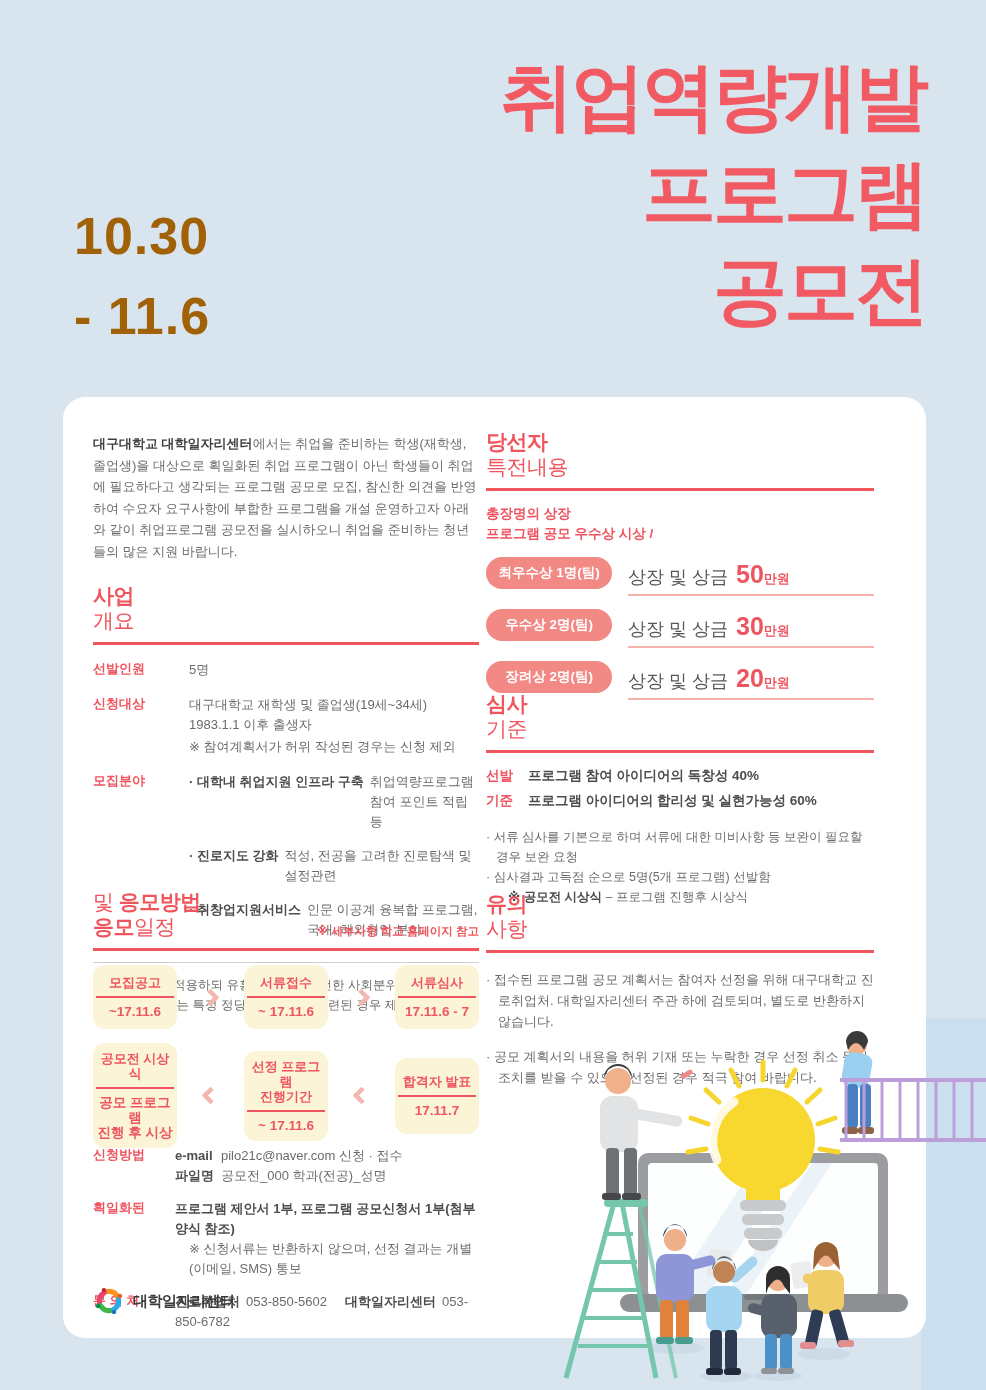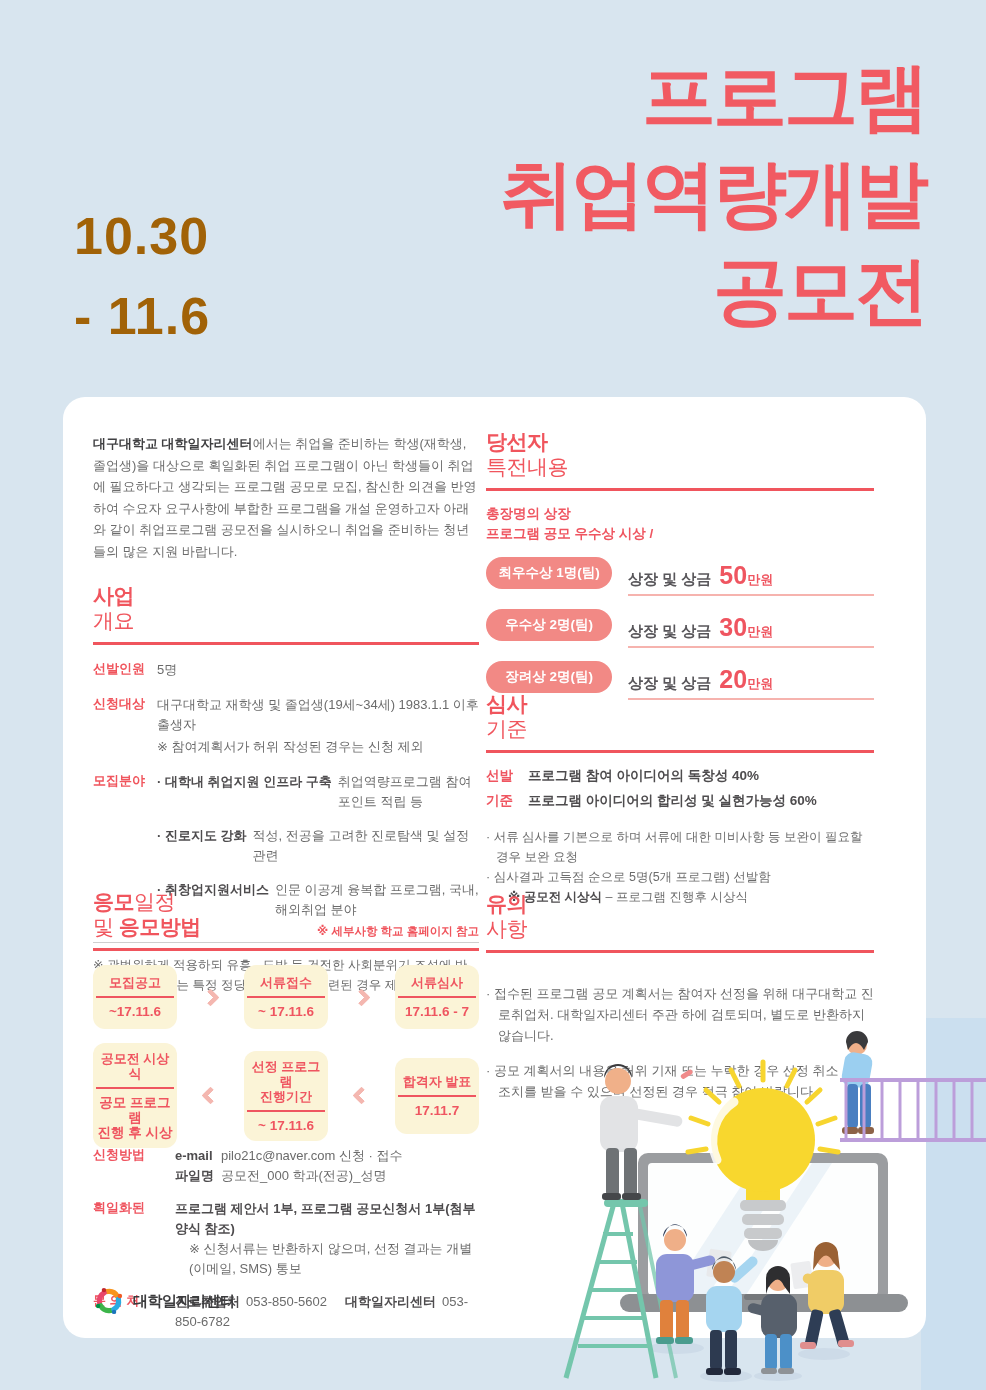--- a/index.html
+++ b/index.html
@@ -34,40 +34,40 @@
   .intro{ top:36px; font-size:13px; line-height:21.5px; color:#6B6B6B; }
   .intro b{ color:#3F3F41; font-weight:800; }
   
   .sec-head{ position:relative; }
   .hline{ color:#F0555D; font-size:21px; line-height:25px; letter-spacing:-0.5px; }
   .h-bold{ font-weight:800; }
   .h-light{ font-weight:500; }
   .rule{ height:3px; background:#F0555D; margin-top:9px; }
   .sched-note{ position:absolute; right:0; bottom:12px; color:#F0555D; font-weight:800; font-size:11.5px; }
   
-  .kv{ display:flex; margin-top:15px; font-size:13px; }
+  .kv{ display:flex; margin-top:15px; font-size:13px;gap:32px; }
   .kv-label{ color:#F0555D; font-weight:800; width:64px; flex:none; }
   .kv-body{ color:#6B6B6B; line-height:20px; flex:1; }
   .kv-note{ display:block; margin-top:2px; }
   .bullet{ display:flex; margin-top:14px; }
   .bullet:first-child{ margin-top:0; }
   .b-bold{ font-weight:800; color:#4E4C4E; white-space:nowrap; }
   .b-desc{ margin-left:6px; }
   .divider{ height:1px; background:#CFCFCF; margin-top:22px; }
   .footnote{ margin-top:12px; font-size:12.5px; line-height:20px; padding-left:14px; text-indent:-14px; color:#6B6B6B; }
   
   .win-sub{ color:#EF5560; font-weight:800; font-size:13.5px; line-height:20px; margin-top:13px; }
   .award-row{ display:flex; margin-top:13px; }
   .pill{
     width:126px; height:32px; border-radius:17px; background:#F28985;
     color:#FFF; font-weight:800; font-size:13.5px;
     display:flex; align-items:center; justify-content:center; flex:none;
   }
   .award-info{ flex:1; margin-left:16px; height:39px; border-bottom:2px solid #F6B3AE; display:flex; align-items:center; }
-  .a-prefix{ color:#58565A; font-weight:700; font-size:15px; }
+  .a-prefix{ color:#58565A; font-weight:400; font-size:18px; }
   .a-amount{ color:#EF5560; font-weight:800; font-size:25px; margin-left:8px; line-height:1; }
   .a-unit{ color:#EF5560; font-weight:800; font-size:13px; }
   
   .crit-rows{ margin-top:14px; }
   .crit-row{ display:flex; margin-top:7px; }
   .crit-label{ color:#EF5560; font-weight:800; font-size:13.5px; width:42px; flex:none; }
   .crit-text{ color:#4E4C4E; font-weight:800; font-size:13.5px; }
   .crit-notes{ margin-top:17px; }
   .c-note{ font-size:12.5px; line-height:20px; padding-left:10px; text-indent:-10px; }
   .c-note3{ font-size:12.5px; line-height:20px; padding-left:22px; }
@@ -103,22 +103,22 @@
   .illus{ position:absolute; left:556px; top:1028px; width:430px; height:362px; z-index:3; }
 </style>
 </head>
 <body>
 
 <div class="date-block">
   <div>10.30</div>
   <div>-  11.6</div>
 </div>
 <div class="main-title">
+  <div>취업역량개발</div>
   <div>프로그램</div>
-  <div>취업역량개발</div>
   <div>공모전</div>
 </div>
 
 <div class="side-band"></div>
 
 <div class="card">
 
   <div class="col-left">
 
     <p class="sec intro" style="top:36px"><b>대구대학교 대학일자리센터</b><span>에서는 취업을 준비하는 학생(재학생, 졸업생)을 대상으로 획일화된 취업 프로그램이 아닌 학생들이 취업에 필요하다고 생각되는 프로그램 공모로 모집, 참신한 의견을 반영하여 수요자 요구사항에 부합한 프로그램을 개설 운영하고자 아래와 같이 취업프로그램 공모전을 실시하오니 취업을 준비하는 청년들의 많은 지원 바랍니다.</span></p>
@@ -153,22 +153,22 @@
               <span class="b-desc">인문 이공계 융복합 프로그램, 국내, 해외취업 분야</span>
             </span>
         </span>
       </div>
       <div class="divider"></div>
       <div class="footnote">※ 광범위하게 적용하되 유흥 · 도박 등 건전한 사회분위기 조성에 반하는 분야 또는 특정 정당이나 종교와 관련된 경우 제외</div>
     </div>
 
     <div class="sec" style="top:492px">
       <div class="sec-head">
+        <div class="hline"><span class="h-light">및 </span><span class="h-bold">응모방법</span></div>
         <div class="hline"><span class="h-bold">응모</span><span class="h-light">일정</span></div>
-        <div class="hline"><span class="h-light">및 </span><span class="h-bold">응모방법</span></div>
         <div class="sched-note">※ 세부사항 학교 홈페이지 참고</div>
         <div class="rule"></div>
       </div>
       <div class="steps">
         <div class="step">
           <div class="step-t">모집공고</div>
           <div class="step-rule"></div>
           <div class="step-d">~17.11.6</div>
         </div>
         <div class="chev right"></div>
@@ -305,21 +305,21 @@
         <div class="c-note3"><b>※ 공모전 시상식</b><span> –  프로그램 진행후 시상식</span></div>
       </div>
     </div>
 
     <div class="sec" style="top:494px">
       <div class="sec-head">
         <div class="hline h-bold">유의</div>
         <div class="hline h-light">사항</div>
         <div class="rule"></div>
       </div>
-      <p class="not-p" style="color:#6B6B6B;font-size:13px;line-height:21px;margin-top:30px;padding-left:12px;text-indent:-12px;">· 접수된 프로그램 공모 계획서는 참여자 선정을 위해 대구대학교 진로취업처. 대학일자리센터 주관 하에 검토되며, 별도로 반환하지 않습니다.</p>
+      <p class="not-p" style="color:#6B6B6B;font-size:13px;line-height:21px;margin-top:16px;padding-left:12px;text-indent:-12px;">· 접수된 프로그램 공모 계획서는 참여자 선정을 위해 대구대학교 진로취업처. 대학일자리센터 주관 하에 검토되며, 별도로 반환하지 않습니다.</p>
       <p class="not-p" style="color:#6B6B6B;font-size:13px;line-height:21px;margin-top:14px;padding-left:12px;text-indent:-12px;">· 공모 계획서의 내용을 허위 기재 또는 누락한 경우 선정 취소 등의 조치를 받을 수 있으며 선정된 경우 적극 참여 바랍니다.</p>
     </div>
   </div>
 </div>
 
 <svg class="illus" viewBox="0 0 430 362">
 
   <g>
     <ellipse cx="120" cy="320" rx="28" ry="6" fill="#CDDBE8"></ellipse>
     <ellipse cx="170" cy="348" rx="26" ry="6" fill="#CDDBE8"></ellipse>

